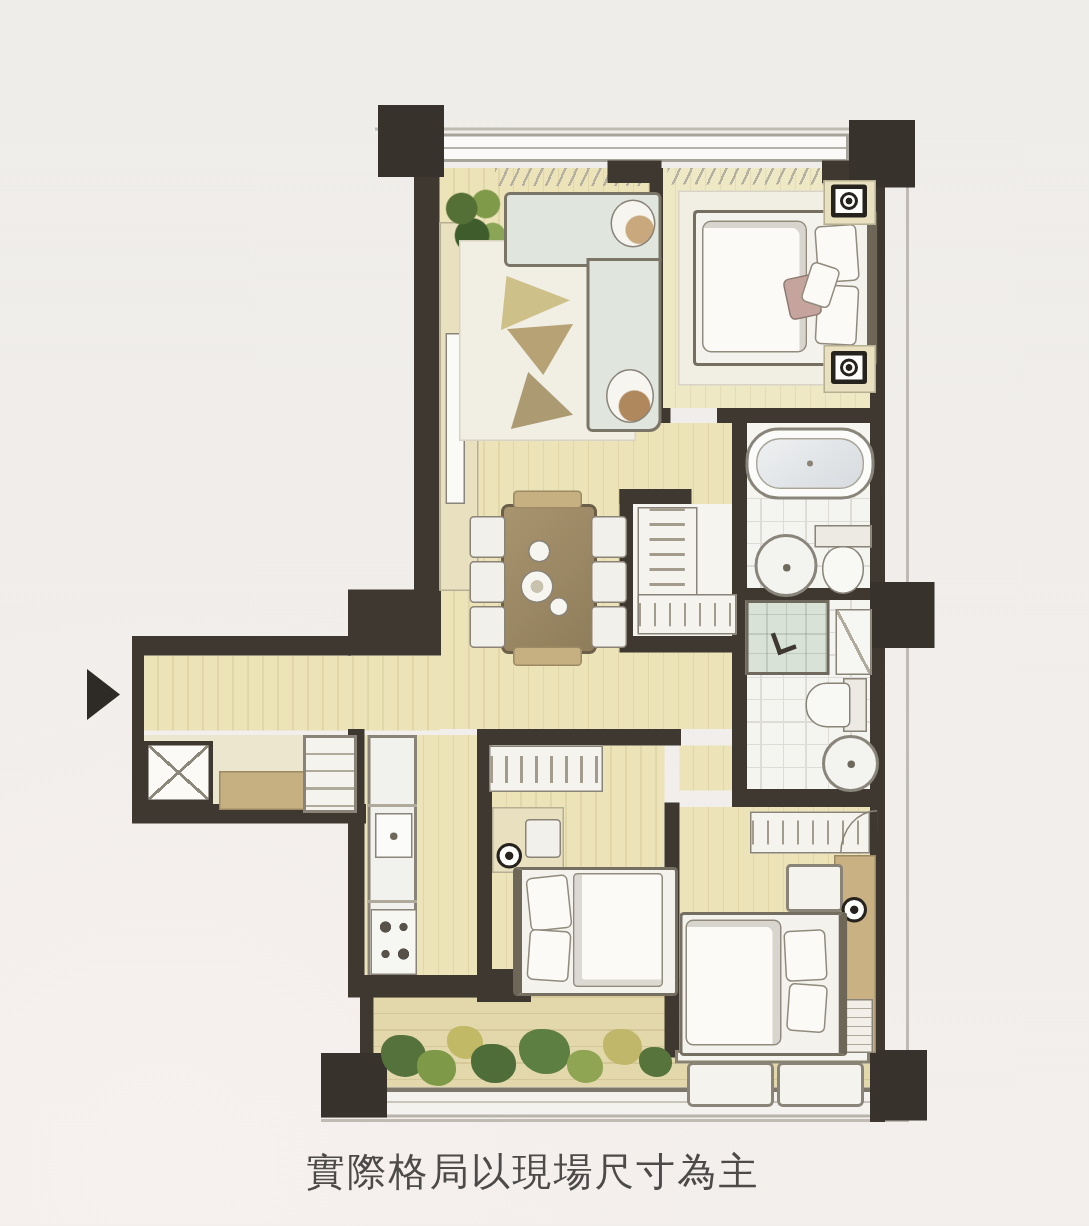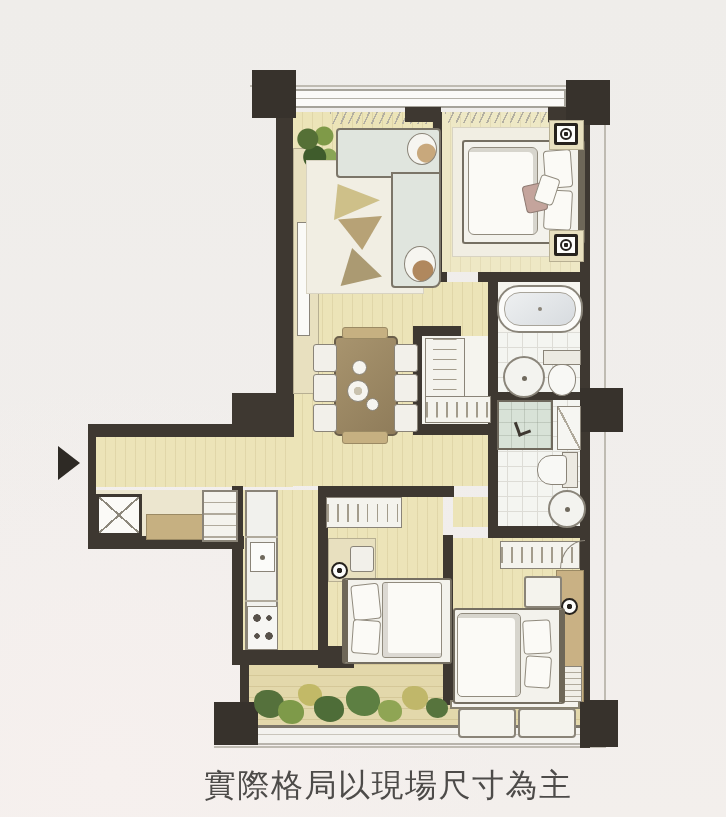--- a/index.html
+++ b/index.html
@@ -62,21 +62,21 @@
   .plate{background:#f6f5f0;border:1.5px solid #8a8478;border-radius:50%;}
   .chair{background:#f2f0ea;border:1.5px solid #8a8478;border-radius:3px;}
   .xbox{background-color:#fbfaf7;border:3px solid #3e3831;
     background-image:
       linear-gradient(to bottom right, transparent calc(50% - 1px), #8d887c calc(50% - 1px) calc(50% + 1px), transparent calc(50% + 1px)),
       linear-gradient(to bottom left, transparent calc(50% - 1px), #8d887c calc(50% - 1px) calc(50% + 1px), transparent calc(50% + 1px));}
   .glass{background-color:#d8e2d7;border:2px solid #6f695d;
     background-image:repeating-linear-gradient(0deg, transparent 0 12px, rgba(120,130,115,.25) 12px 13px),
       repeating-linear-gradient(90deg, transparent 0 12px, rgba(120,130,115,.25) 12px 13px);}
   .arc{border:0;border-left:1.5px solid #8a8478;border-top:1.5px solid #8a8478;border-radius:100% 0 0 0;}
-  .caption{color:#4d4b49;font-size:32px;letter-spacing:1.5px;white-space:nowrap;}
+  .caption{color:#4d4b49;font-size:26px;letter-spacing:1.5px;white-space:nowrap;}
 </style>
 </head>
 <body>
 
 <div class="canvas">
 
   <div class="abs floor-y" style="left:293px;top:112px;width:140px;height:374px;"></div>
   <div class="abs floor-y2" style="left:441px;top:112px;width:139px;height:160px;"></div>
   <div class="abs floor-y" style="left:433px;top:282px;width:55px;height:204px;"></div>
   <div class="abs floor-y" style="left:96px;top:437px;width:197px;height:50px;"></div>

